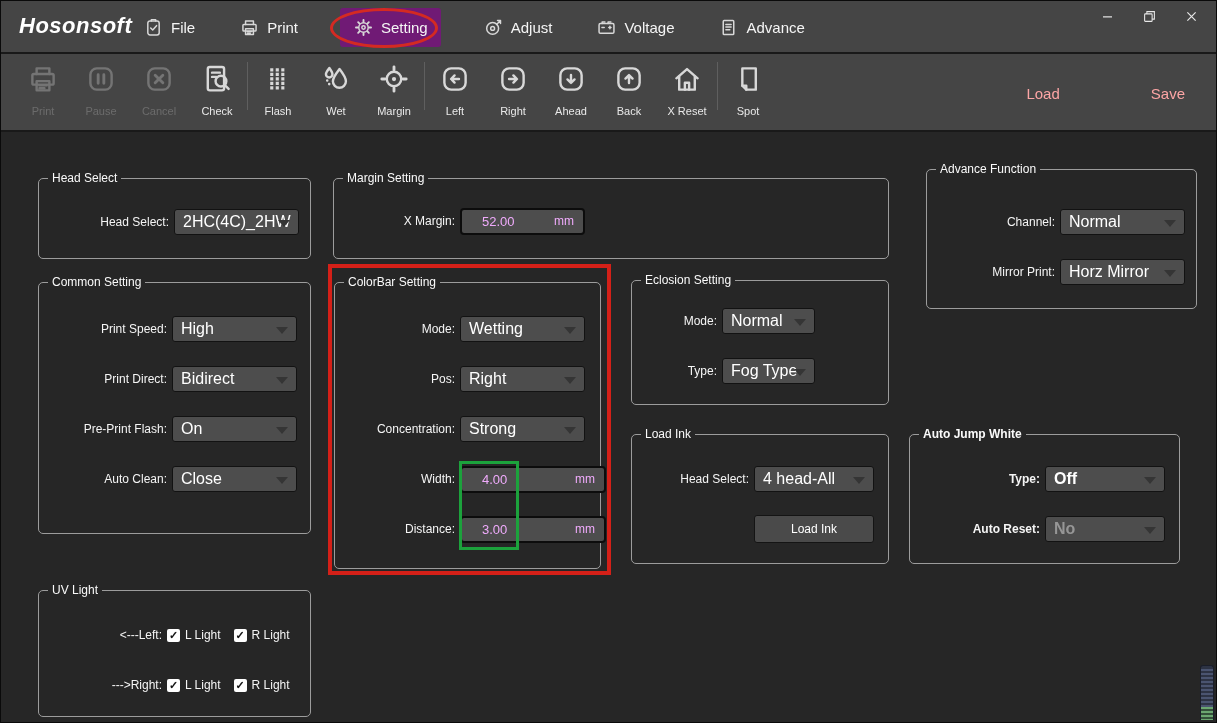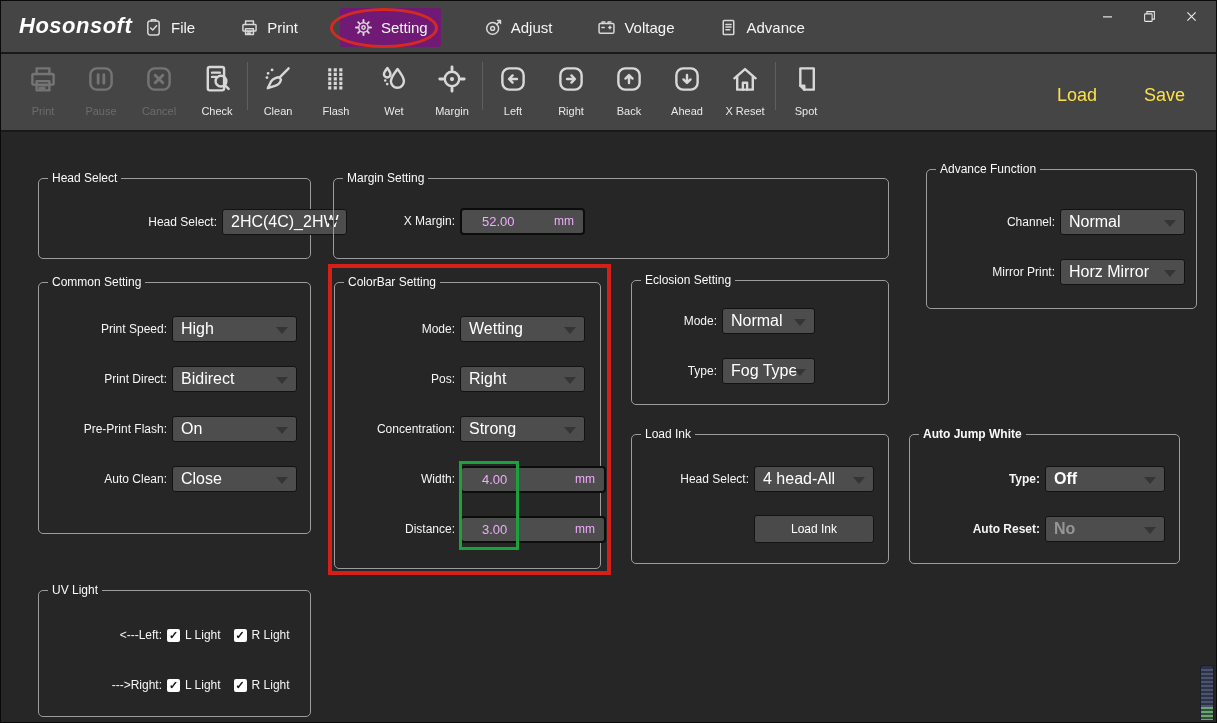--- a/index.html
+++ b/index.html
@@ -22,21 +22,21 @@
   
   .toolbar { position:relative; height:78px; background:#454545; border-bottom:2px solid #191919; }
   .tools { position:absolute; left:13px; top:0; display:flex; align-items:flex-start; }
   .tool { width:58px; display:flex; flex-direction:column; align-items:center; padding-top:8px; }
   .tool svg { width:34px; height:34px; }
   .tool .t-label { margin-top:5px; font-size:11px; color:#e9e9e9; white-space:nowrap; }
   .tool.disabled svg { opacity:0.32; }
   .tool.disabled .t-label { color:#9a9a9a; opacity:0.45; }
   .sep { width:1px; height:48px; background:#5f5f5f; margin:8px 1px 0 1px; }
   .toolbar-actions { position:absolute; right:31px; top:31px; display:flex; gap:47px; }
-  .toolbar-actions span { font-size:18px; color:#fde047; cursor:default; }
+  .toolbar-actions span { font-size:15px; color:#fca5a5; cursor:default;margin-left:44px; }
 
   
   .main { position:relative; height:588px; background:#262626; }
   .panel { position:absolute; border:1px solid #9c9c9c; border-radius:5px; }
   .panel-title { position:absolute; top:-8px; left:9px; background:#262626; padding:0 4px; font-size:12px; color:#fafafa; }
   .rows { width:100%; }
   .row { height:50px; display:flex; align-items:center; }
   .lbl { text-align:right; font-size:12px; color:#f5f5f5; margin-right:5px; flex:none; }
   .dropdown { position:relative; height:26px; background:#4d4d4d; border:1px solid #121212; border-radius:3px; display:flex; align-items:center; flex:none; }
   .dropdown .val { padding-left:8px; font-size:16px; color:#fff; }
@@ -44,21 +44,21 @@
   .arr { position:absolute; right:8px; top:10px; width:0; height:0; border-left:6px solid transparent; border-right:6px solid transparent; border-top:7px solid #353535; }
   .inputbox { position:relative; height:27px; background:#4d4d4d; border:2px solid #0c0c0c; border-radius:4px; display:flex; align-items:center; justify-content:space-between; flex:none; }
   .inputbox .val { padding-left:20px; font-size:13px; color:#f0abfc; }
   .inputbox .unit { padding-right:9px; font-size:12px; color:#f0abfc; }
   .btn { height:28px; background:#4a4a4a; border:1px solid #141414; border-radius:3px; color:#fff; font-size:12px; display:flex; align-items:center; justify-content:center; flex:none; }
   .cb { width:13px; height:13px; background:#fff; border-radius:2px; margin-right:5px; text-align:center; line-height:13px; font-size:11px; font-weight:bold; color:#141414; flex:none; }
   .cb::after { content:"✓"; }
   .cb-lbl { font-size:12px; color:#f5f5f5; margin-right:13px; }
 
   
-  .p-head_select    { left:37px;  top:46px;  width:273px; height:81px;padding-left:48px; }
+  .p-head_select    { left:37px;  top:46px;  width:273px; height:81px; }
   .p-margin_setting { left:332px; top:46px;  width:556px; height:81px; }
   .p-advance_function { left:908px; top:37px; width:271px; height:140px;margin-left:17px; }
   .p-common_setting { left:37px;  top:150px; width:273px; height:252px; }
   .p-colorbar_setting { left:333px; top:150px; width:267px; height:287px; }
   .p-eclosion_setting { left:630px; top:148px; width:258px; height:125px; }
   .p-load_ink       { left:630px; top:302px; width:258px; height:130px; }
   .p-auto_jump_white{ left:908px; top:302px; width:271px; height:130px;font-weight:bold; }
   .p-uv_light       { left:37px;  top:458px; width:273px; height:127px; }
 
   .p-head_select .rows{padding-top:18px}    .p-head_select .lbl{width:130px}    .p-head_select .dropdown{width:125px}
@@ -200,28 +200,20 @@
               <rect x="5.5" y="3.5" width="11.5" height="16.5" rx="1.5"></rect>
               <path d="M8.5 7.5h5.5 M8.5 10.5h3"></path>
               <circle cx="14.8" cy="13.5" r="3.8"></circle>
               <path d="M17.5 16.3 L20.2 19"></path>
             </svg></span>
           <div class="t-label">Check</div>
         </div>
         <div class="sep"></div>
         <div class="tool">
           <span class="icon"><svg viewBox="0 0 24 24" fill="none" stroke="#d8d8d8" stroke-width="1.7" stroke-linecap="round" stroke-linejoin="round">
-              <path d="M19.5 4.5 l-6.3 6.3"></path>
-              <path d="M13.2 10.8 c-2.6 0 -4.8 1.3 -6.1 2.9 l-2.3 4.8 5-1.6 c2.1-.7 3.7-2.2 4.3-4.2 Z"></path>
-              <path stroke-width="2" d="M5 8 h.01 M7.8 5.6 h.01 M4.2 11 h.01"></path>
-            </svg></span>
-          <div class="t-label">Clean</div>
-        </div>
-        <div class="tool">
-          <span class="icon"><svg viewBox="0 0 24 24" fill="none" stroke="#d8d8d8" stroke-width="1.7" stroke-linecap="round" stroke-linejoin="round">
               <path stroke-width="2.3" stroke-linecap="butt" stroke-dasharray="2.2 1.7" d="M6.5 5.5h11 M6.5 8.7h11 M6.5 11.9h11 M6.5 15.1h11 M6.5 18.3h11"></path>
             </svg></span>
           <div class="t-label">Flash</div>
         </div>
         <div class="tool">
           <span class="icon"><svg viewBox="0 0 24 24" fill="none" stroke="#d8d8d8" stroke-width="1.7" stroke-linecap="round" stroke-linejoin="round">
               <path d="M14.5 5 C17.1 8.4 19 11 19 13.6 A4.6 4.6 0 0 1 9.8 13.6 C9.8 11 11.9 8.4 14.5 5 Z"></path>
               <path d="M7.3 4.2 C8.6 6 9.5 7.3 9.5 8.6 A2.3 2.3 0 1 1 4.9 8.6 C4.9 7.3 6 6 7.3 4.2 Z"></path>
               <path stroke-width="1.8" d="M5.8 13 h.01 M7.2 15.6 h.01"></path>
             </svg></span>
@@ -246,30 +238,30 @@
         <div class="tool">
           <span class="icon"><svg viewBox="0 0 24 24" fill="none" stroke="#d8d8d8" stroke-width="1.7" stroke-linecap="round" stroke-linejoin="round">
               <rect x="4.5" y="4.5" width="15" height="15" rx="4.8"></rect>
               <path d="M9.2 12 h5.4 M12.3 9.5 L14.8 12 l-2.5 2.5"></path>
             </svg></span>
           <div class="t-label">Right</div>
         </div>
         <div class="tool">
           <span class="icon"><svg viewBox="0 0 24 24" fill="none" stroke="#d8d8d8" stroke-width="1.7" stroke-linecap="round" stroke-linejoin="round">
               <rect x="4.5" y="4.5" width="15" height="15" rx="4.8"></rect>
+              <path d="M12 9.2 v5.4 M9.5 12.3 L12 14.8 l2.5-2.5"></path>
+            </svg></span>
+          <div class="t-label">Ahead</div>
+        </div>
+        <div class="tool">
+          <span class="icon"><svg viewBox="0 0 24 24" fill="none" stroke="#d8d8d8" stroke-width="1.7" stroke-linecap="round" stroke-linejoin="round">
+              <rect x="4.5" y="4.5" width="15" height="15" rx="4.8"></rect>
               <path d="M12 14.8 V9.4 M9.5 11.7 L12 9.2 l2.5 2.5"></path>
             </svg></span>
           <div class="t-label">Back</div>
-        </div>
-        <div class="tool">
-          <span class="icon"><svg viewBox="0 0 24 24" fill="none" stroke="#d8d8d8" stroke-width="1.7" stroke-linecap="round" stroke-linejoin="round">
-              <rect x="4.5" y="4.5" width="15" height="15" rx="4.8"></rect>
-              <path d="M12 9.2 v5.4 M9.5 12.3 L12 14.8 l2.5-2.5"></path>
-            </svg></span>
-          <div class="t-label">Ahead</div>
         </div>
         <div class="tool">
           <span class="icon"><svg viewBox="0 0 24 24" fill="none" stroke="#d8d8d8" stroke-width="1.7" stroke-linecap="round" stroke-linejoin="round">
               <path d="M4.5 11.5 L12 5 l7.5 6.5"></path>
               <path d="M6.5 10.2 V19.5 h11 V10.2"></path>
               <path d="M10.5 19.5 v-4.8 h3 v4.8"></path>
             </svg></span>
           <div class="t-label">X Reset</div>
         </div>
         <div class="sep"></div>

